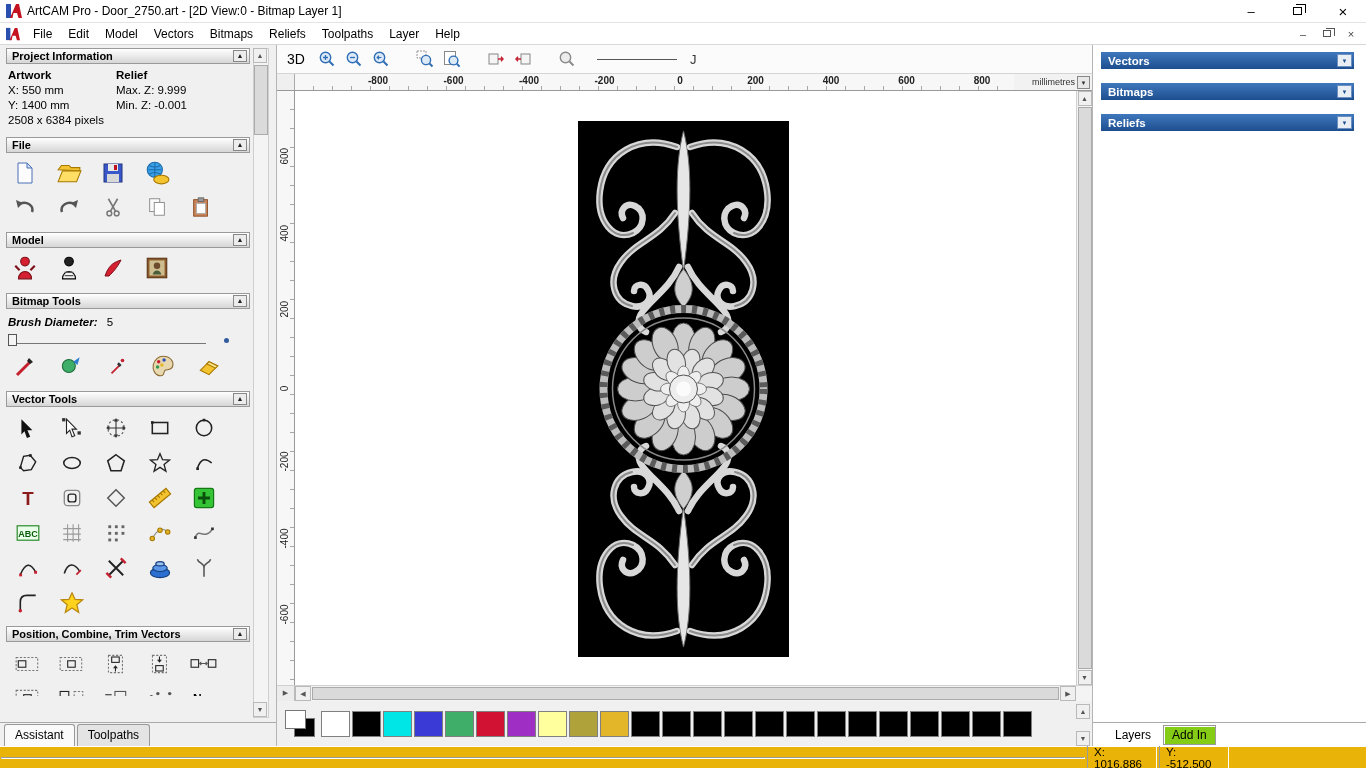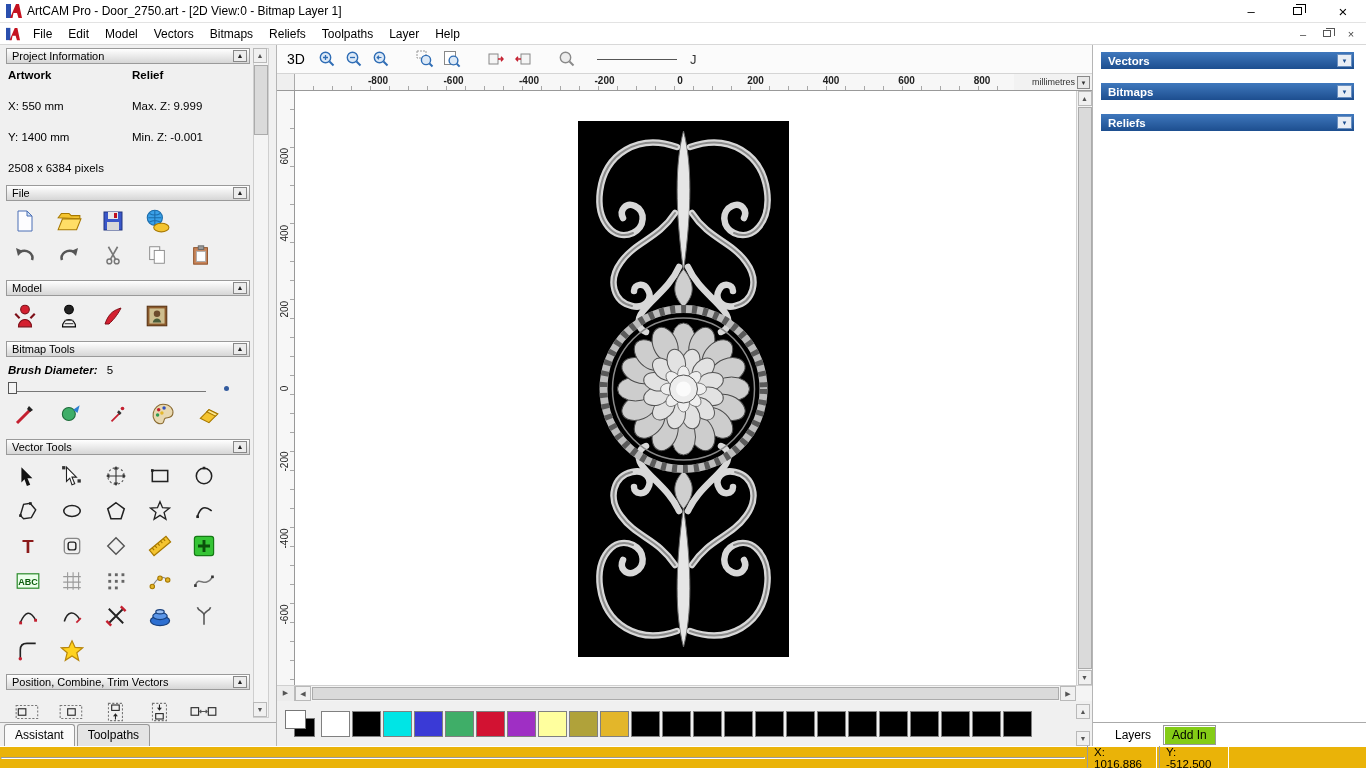--- a/index.html
+++ b/index.html
@@ -23,23 +23,23 @@
   .mdi-restore::before { content:""; position:absolute; top:-3px; left:2px; width:8px; height:7px; border:1px solid #555; border-bottom:none; border-left:none; }
 
   
   .main { display:flex; height:701px; }
 
   
   .left-panel { width:277px; background:#f0f0f0; position:relative; border-right:1px solid #b5b5b5; }
   .lp-content { position:absolute; left:6px; right:26px; top:3px; bottom:24px; overflow:hidden; }
   .sec-header { height:16px; background:linear-gradient(#ffffff,#d6d6d6); border:1px solid #9a9a9a; display:flex; align-items:center; justify-content:space-between; padding:0 2px 0 5px; margin-top:7px; }
   .sec-header:first-child { margin-top:0; }
-  .sec-title { font-weight:normal; font-size:11px; }
+  .sec-title { font-weight:bold; font-size:11px; }
   .collapse-btn { width:14px; height:12px; background:#ececec; border:1px solid #888; font-size:7px; line-height:10px; text-align:center; color:#222; cursor:pointer; }
-  .proj-grid { display:grid; grid-template-columns:108px auto; padding:4px 0 2px 2px; line-height:15px; font-size:11.5px;gap:16px; }
+  .proj-grid { display:grid; grid-template-columns:108px auto; padding:4px 0 2px 2px; line-height:15px; font-size:11.5px; }
   .proj-bold { font-weight:bold; }
   .icon-row { display:flex; align-items:center; gap:14px; padding:6px 2px 4px 4px; }
   .icon-row .icn { width:30px; height:28px; display:flex; align-items:center; justify-content:center; cursor:pointer; }
   .brush-line { padding:7px 0 0 2px; font-size:11.5px; }
   .brush-label { font-style:italic; font-weight:bold; }
   .slider-row { display:flex; align-items:center; padding:6px 2px 2px 2px; }
   .slider-track { position:relative; width:198px; height:12px; }
   .slider-track::before { content:""; position:absolute; left:0; right:0; top:9px; height:1px; background:#777; }
   .slider-handle { position:absolute; left:0; top:0; width:9px; height:12px; background:#f4f4f4; border:1px solid #555; cursor:pointer; }
   .brush-dot { width:5px; height:5px; background:#335b9e; margin-left:18px; border-radius:50%; }

